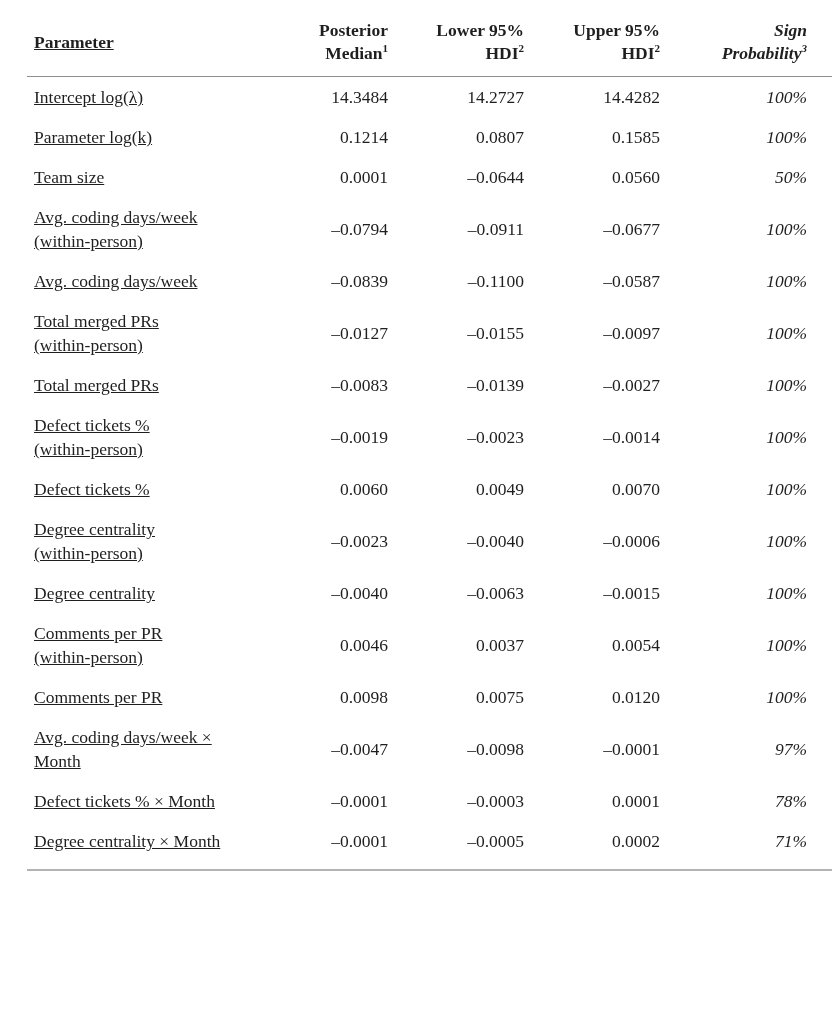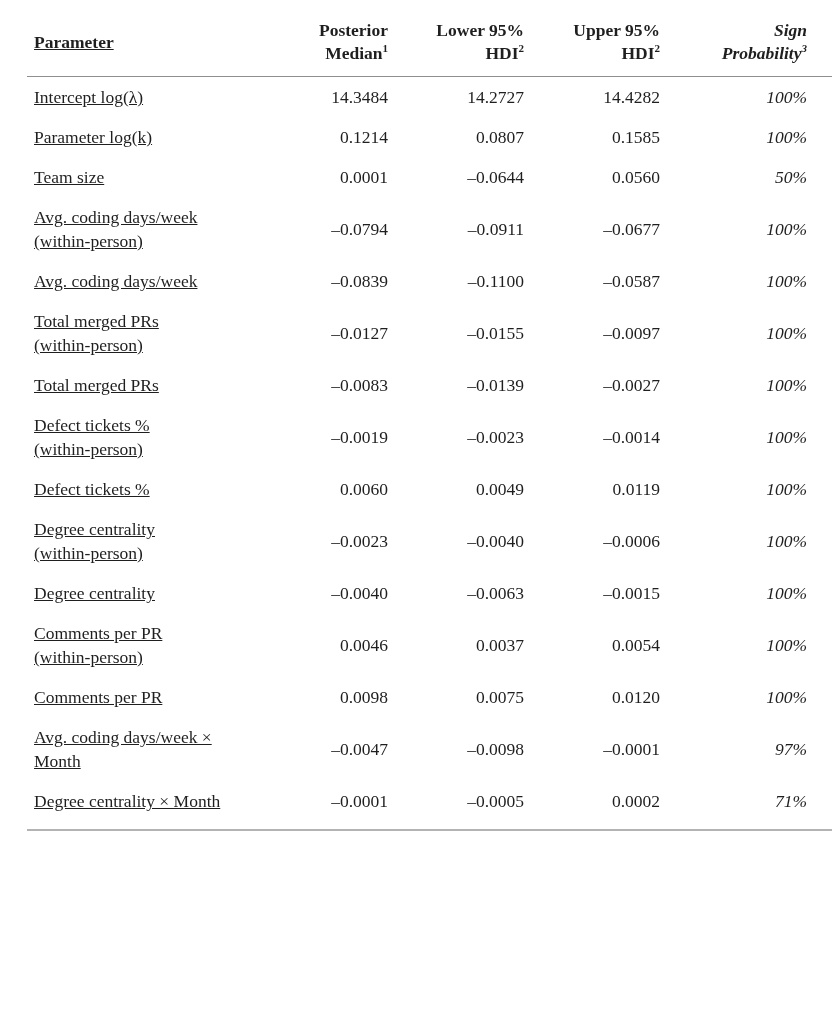--- a/index.html
+++ b/index.html
@@ -131,21 +131,21 @@
 (within-person)</td>
           <td class="right">–0.0019</td>
           <td class="right">–0.0023</td>
           <td class="right">–0.0014</td>
           <td class="right">100%</td>
         </tr>
         <tr>
           <td class="left">Defect tickets %</td>
           <td class="right">0.0060</td>
           <td class="right">0.0049</td>
-          <td class="right">0.0119</td>
+          <td class="right">0.0070</td>
           <td class="right">100%</td>
         </tr>
         <tr>
           <td class="left">Degree centrality
 (within-person)</td>
           <td class="right">–0.0023</td>
           <td class="right">–0.0040</td>
           <td class="right">–0.0006</td>
           <td class="right">100%</td>
         </tr>
@@ -173,20 +173,27 @@
         </tr>
         <tr>
           <td class="left">Avg. coding days/week ×
 Month</td>
           <td class="right">–0.0047</td>
           <td class="right">–0.0098</td>
           <td class="right">–0.0001</td>
           <td class="right">97%</td>
         </tr>
         <tr>
+          <td class="left">Defect tickets % × Month</td>
+          <td class="right">–0.0001</td>
+          <td class="right">–0.0003</td>
+          <td class="right">0.0001</td>
+          <td class="right">78%</td>
+        </tr>
+        <tr>
           <td class="left">Degree centrality × Month</td>
           <td class="right">–0.0001</td>
           <td class="right">–0.0005</td>
           <td class="right">0.0002</td>
           <td class="right">71%</td>
         </tr>
       </tbody>
   </table>
 </div>
 

